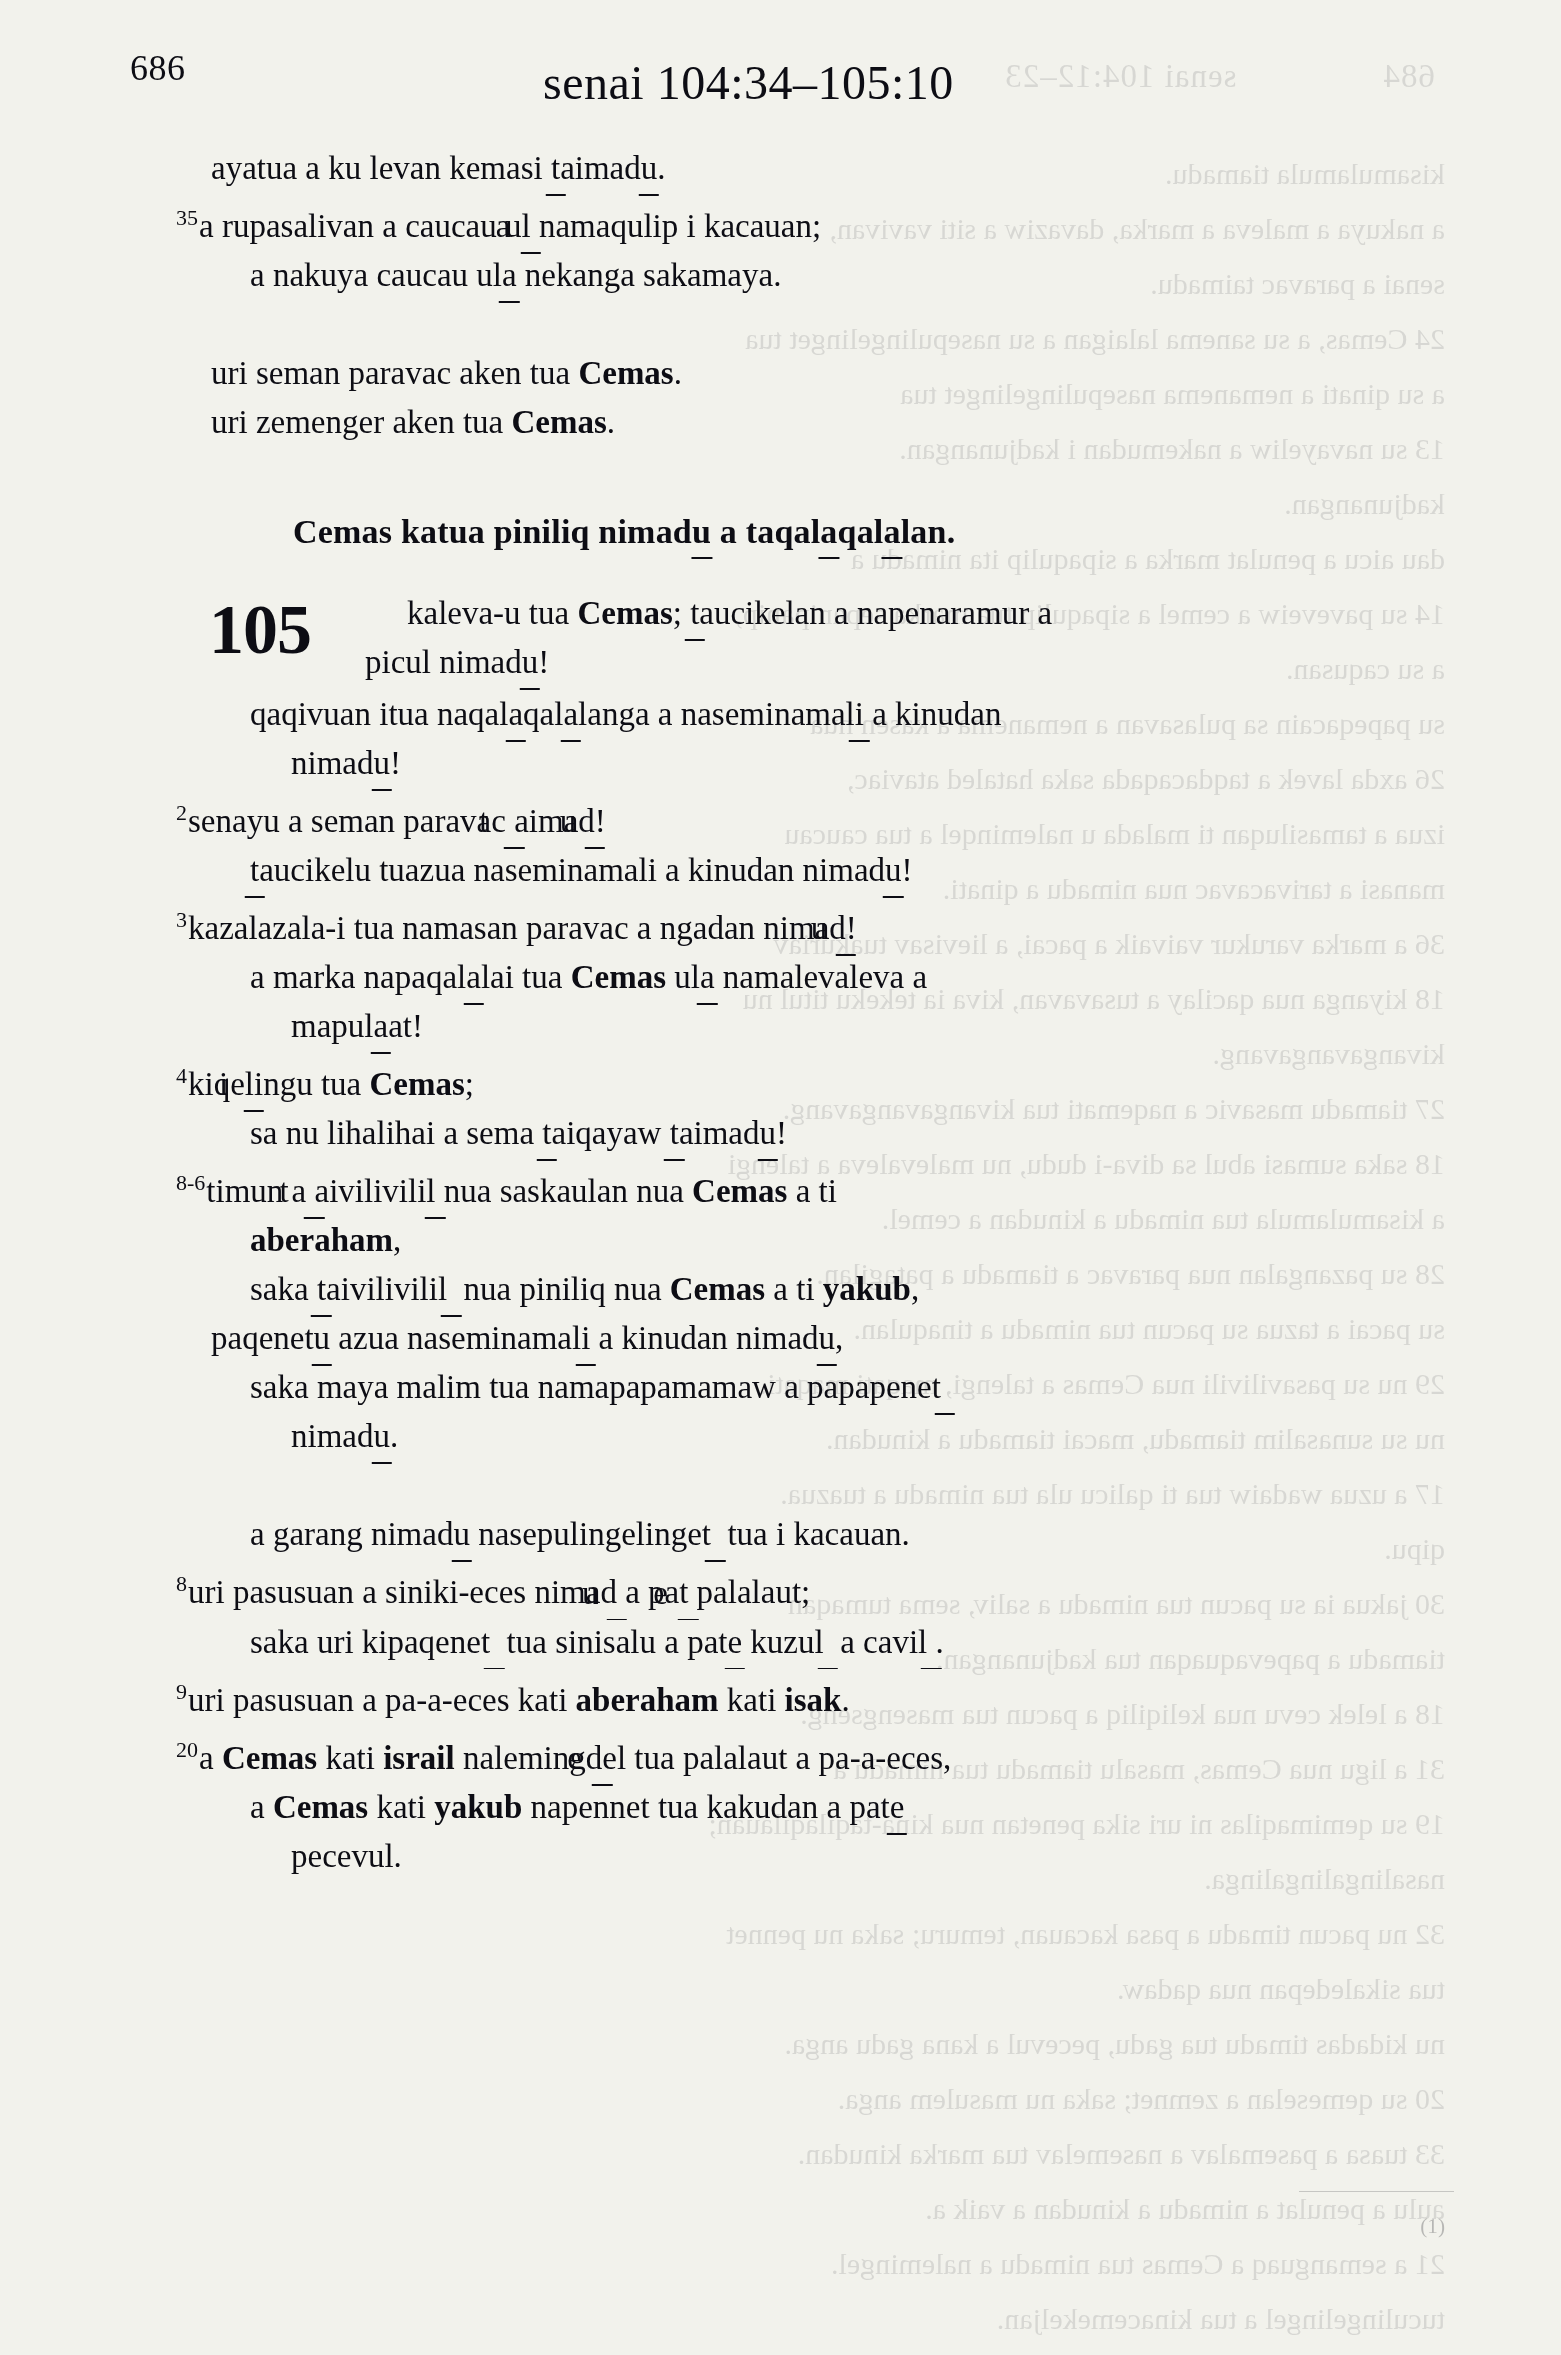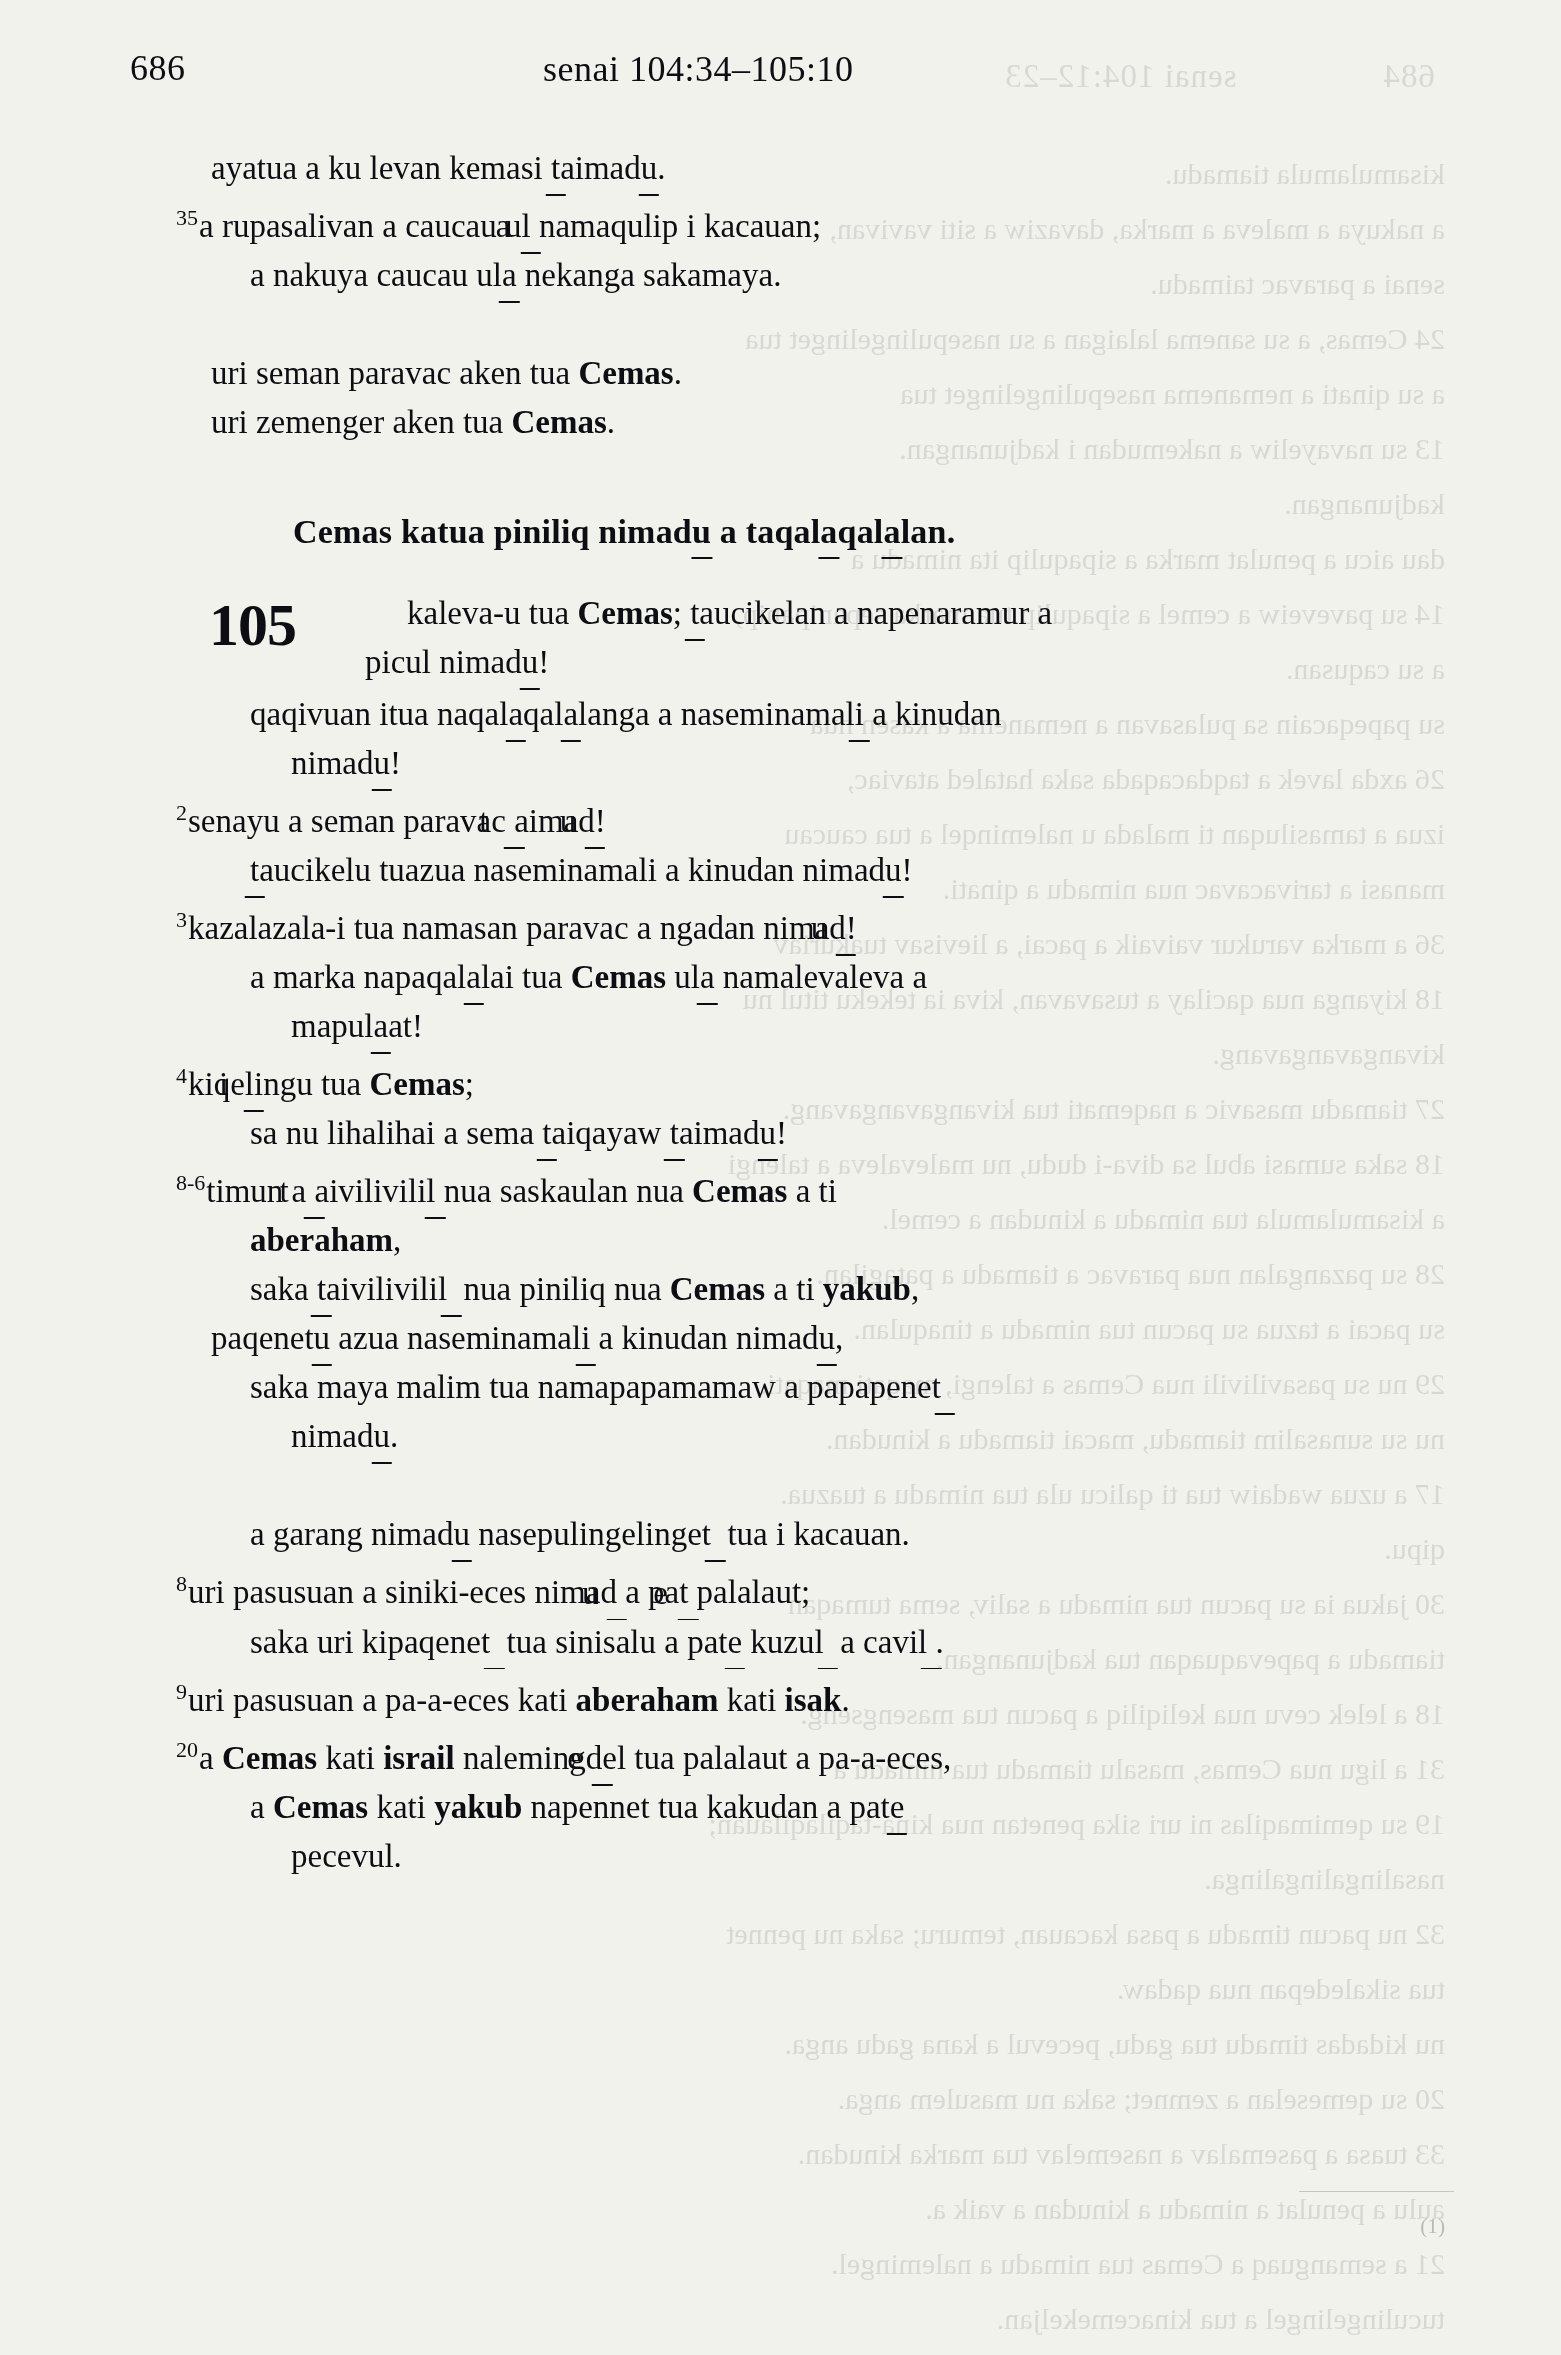--- a/index.html
+++ b/index.html
@@ -66,22 +66,22 @@
   .folio {
     position: absolute;
     left: 130px;
     top: 0;
     font-size: 36px;
     letter-spacing: 0.5px;
   }
   .head-title {
     position: absolute;
     left: 543px;
-    top: 1px;
-    font-size: 36px;
+    top: 8px;
+    font-size: 48px;
     letter-spacing: 0.5px;
   }
 
   .body-col {
     position: absolute;
     top: 144px;
     left: 126px;
     width: 1310px;
     font-size: 33px;
     line-height: 49px;
@@ -118,21 +118,21 @@
   }
 
   .chapter-block {
     position: relative;
     min-height: 101px;
   }
   .chap-num {
     position: absolute;
     left: 83px;
     top: 5.8px;
-    font-size: 60px;
+    font-size: 70px;
     font-weight: 700;
     letter-spacing: -1px;
     line-height: 1;
   }
   .chap-first {
     margin-left: 281px;
   }
   .chap-second {
     margin-left: 239px;
   }

